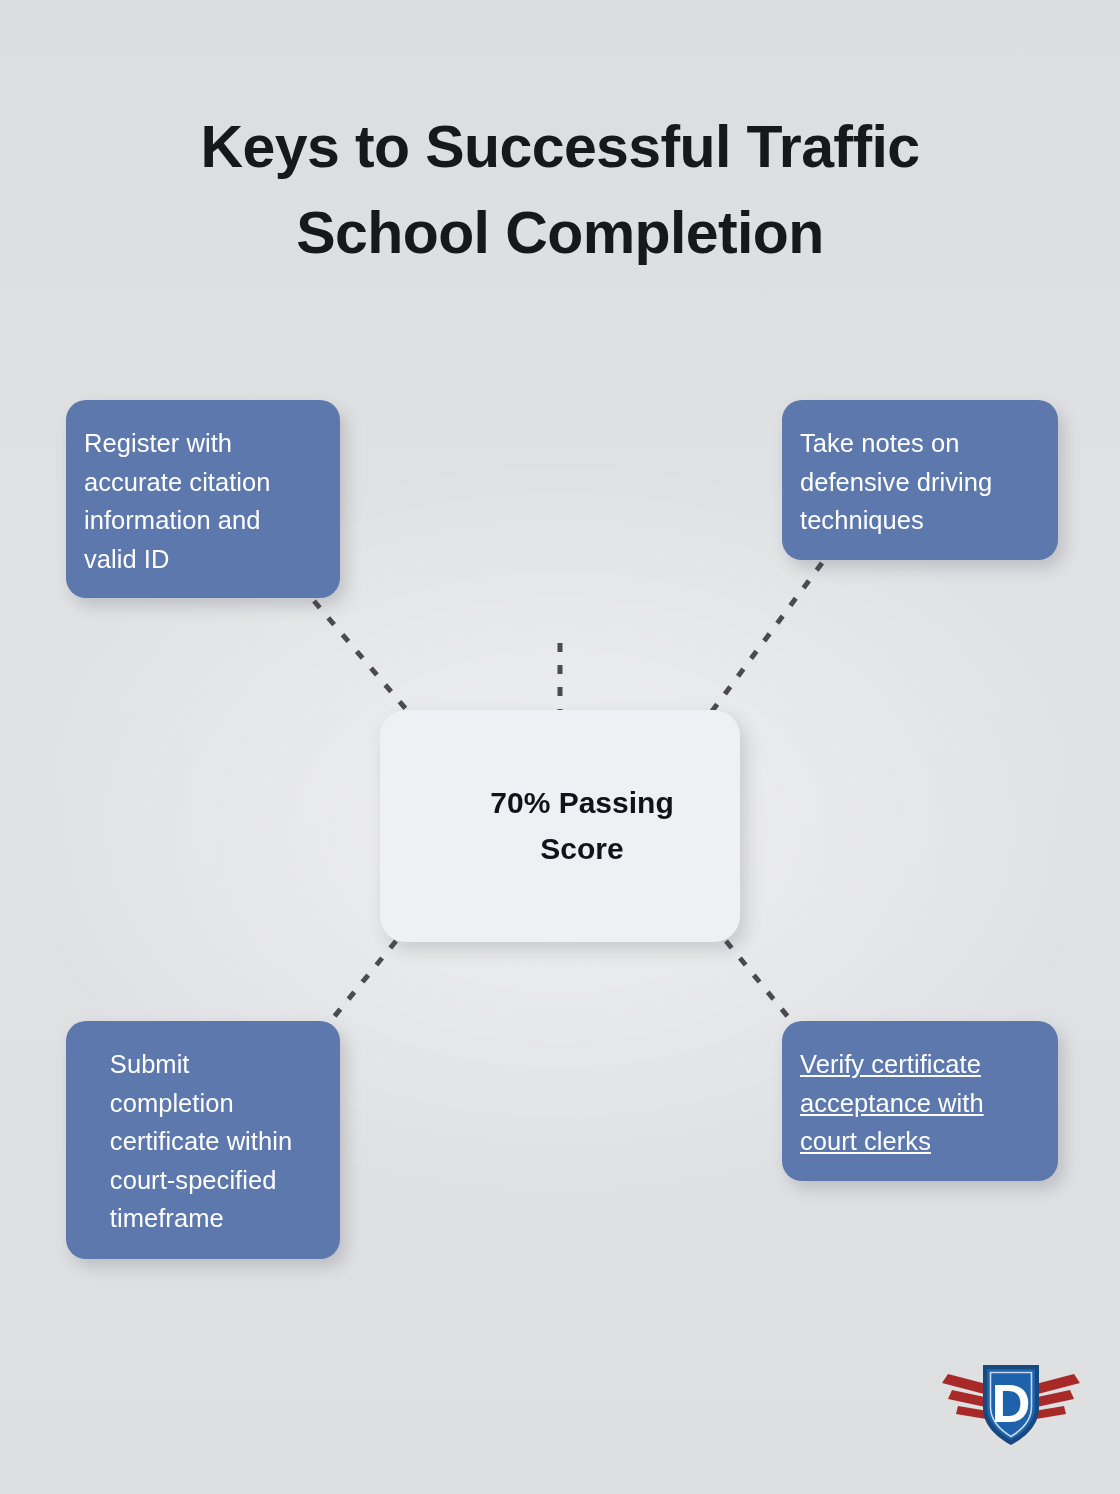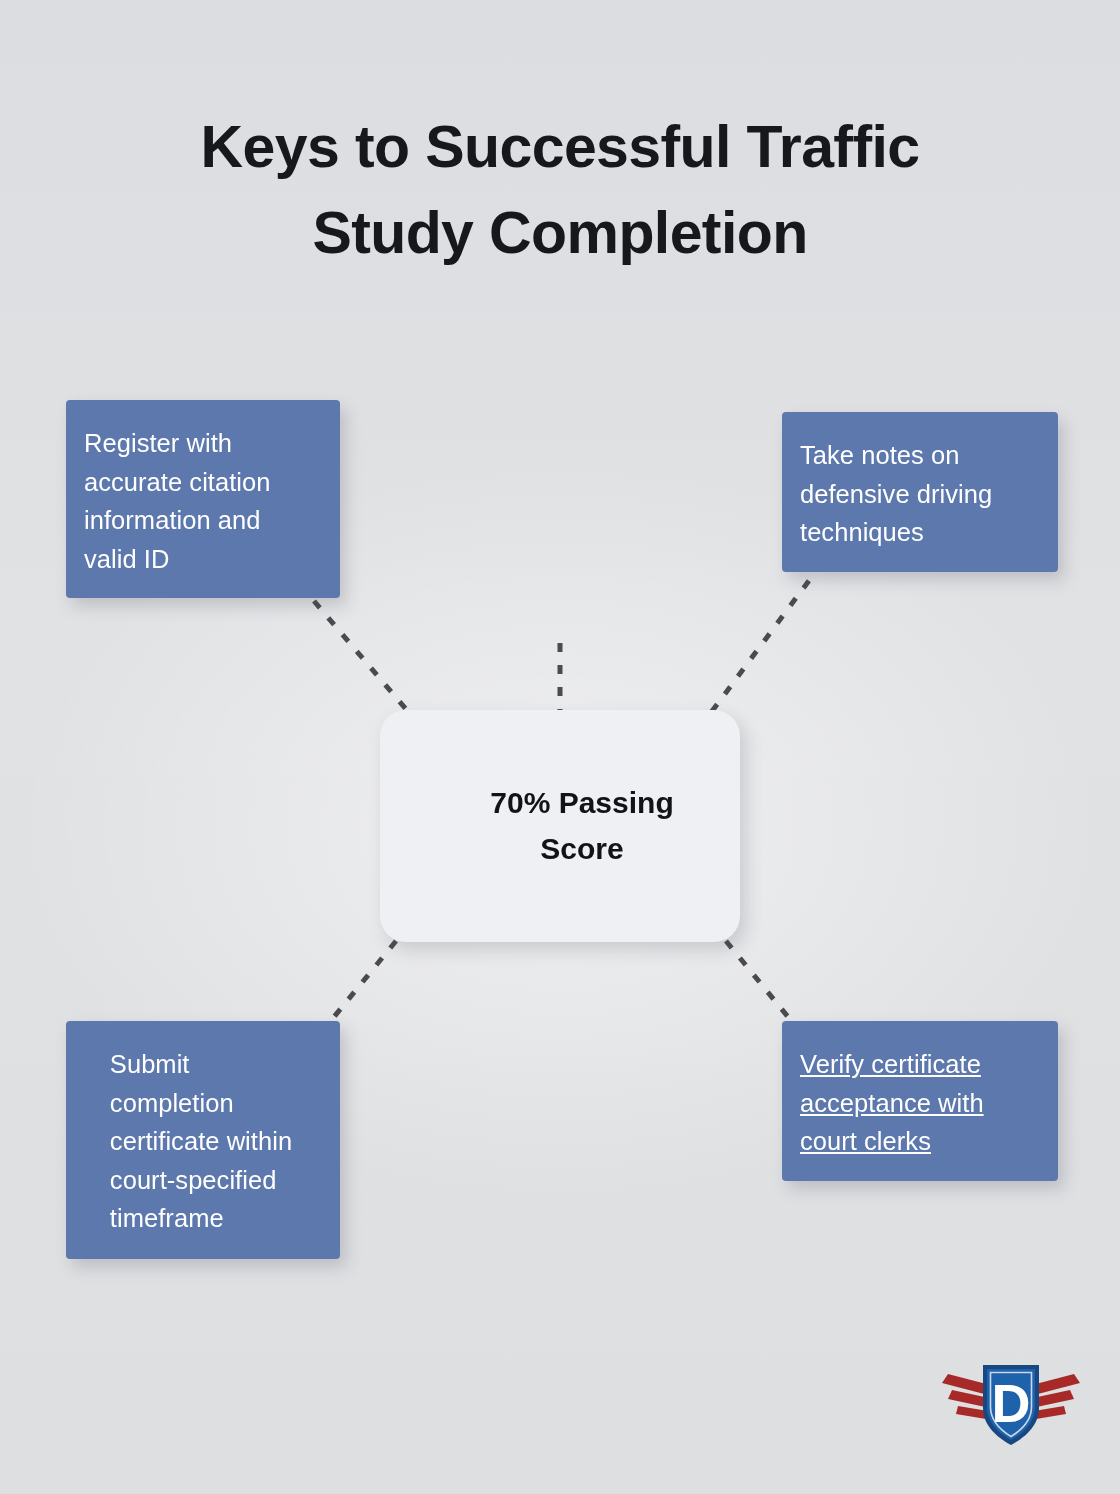--- a/index.html
+++ b/index.html
@@ -55,41 +55,41 @@
     stroke-width: 5;
     stroke-dasharray: 9 13;
     stroke-linecap: butt;
     fill: none;
   }
 
   
   .node {
     position: absolute;
     box-sizing: border-box;
-    border-radius: 4px;
+    border-radius: 20px;
     background: #5c78ac;
     color: #ffffff;
     box-shadow: 6px 8px 16px rgba(70, 75, 90, 0.22);
     display: flex;
     align-items: flex-start;
     padding: 24px 22px 40px 18px;
   }
   .node-label {
     font-size: 25.5px;
     line-height: 38.5px;
     font-weight: 400;
     letter-spacing: 0.05px;
     color: #ffffff;
     white-space: pre-line;
   }
 
   
   #node-0 { left: 66px;  top: 400px;  width: 274px; height: 198px; }
   #node-1 { left: 424px; top: 398px;  width: 276px; height: 240px; }
-  #node-2 { left: 782px; top: 400px;  width: 276px; height: 160px; margin-top: 12px; }
+  #node-2 { left: 782px; top: 400px;  width: 276px; height: 160px; }
   #node-3 { left: 66px;  top: 1021px; width: 274px; height: 238px; justify-content: center; }
   #node-4 { left: 782px; top: 1021px; width: 276px; height: 160px; text-decoration: underline; }
 
   
   #center-node {
     position: absolute;
     left: 380px;
     top: 710px;
     width: 360px;
     height: 232px;
@@ -120,21 +120,21 @@
     height: 98px;
   }
 </style>
 </head>
 <body>
 
 <div id="canvas">
 
   <div class="title-block">
     <span class="title-line">Keys to Successful Traffic</span>
-    <span class="title-line">Study Completion</span>
+    <span class="title-line">School Completion</span>
   </div>
 
   <svg id="connectors" viewBox="0 0 1120 1494" width="1120" height="1494" xmlns="http://www.w3.org/2000/svg">
     <line class="conn" x1="314" y1="601" x2="411" y2="715"></line>
     <line class="conn" x1="560" y1="643" x2="560" y2="710"></line>
     <line class="conn" x1="822" y1="563" x2="710" y2="714"></line>
     <line class="conn" x1="396" y1="941" x2="329" y2="1023"></line>
     <line class="conn" x1="726" y1="941" x2="793" y2="1023"></line>
   </svg>
 

